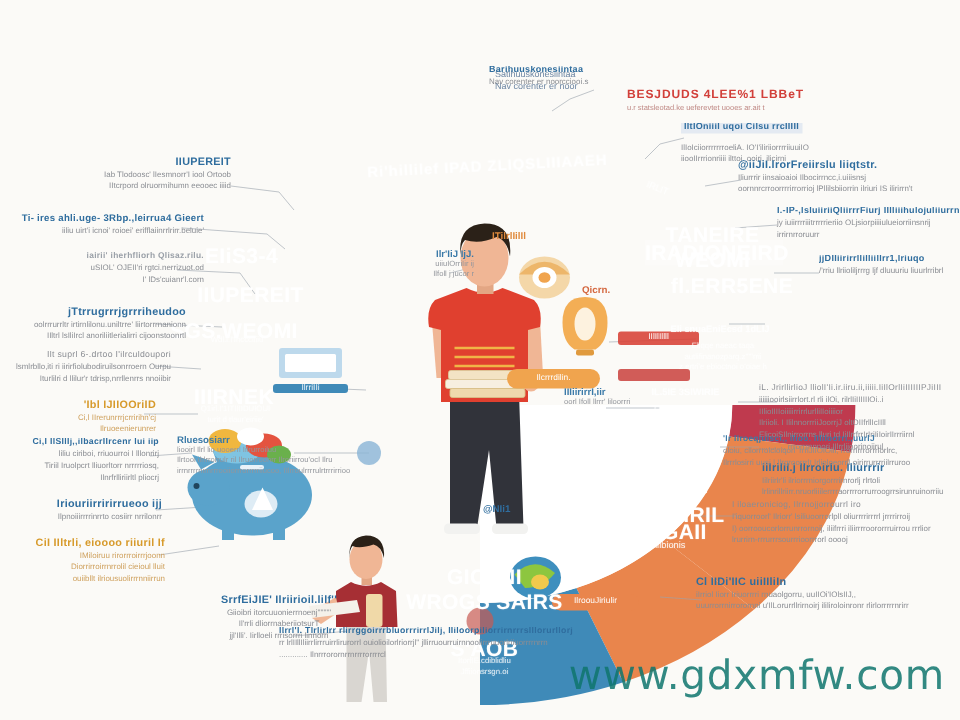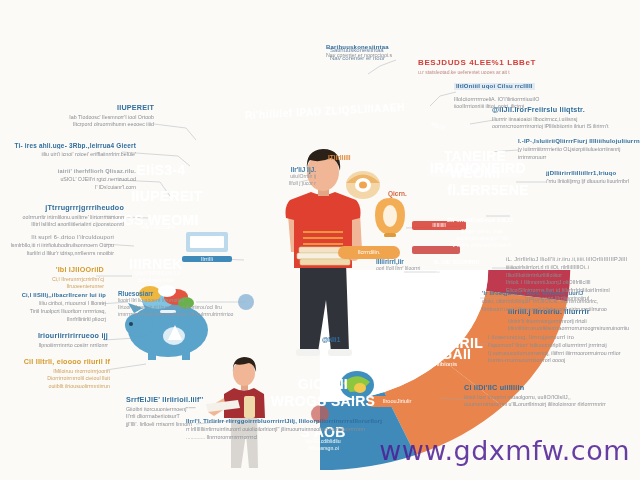--- a/index.html
+++ b/index.html
@@ -93,21 +93,21 @@
     color: #d2403a;
     filter: blur(0.5px);
     white-space: nowrap;
   }
   .watermark {
     position: absolute;
     right: 10px;
     bottom: 14px;
     font-size: 27px;
     letter-spacing: 0.5px;
-    color: #4c1d95;
+    color: #0f766e;
     opacity: .85;
     font-family: "DejaVu Sans", sans-serif;
     white-space: nowrap;
     margin-left: 24px;
   }
   .chip-label {
     font-size: 5.6px;
     color: #ffffff;
     line-height: 1.6;
     text-align: center;
@@ -391,21 +391,21 @@
   <div class="callout l" style="left:16px; top:358px; width:94px;">
     <div class="c-head gold">CiI  IIltrli,  eioooo  riiuril  If</div>
     <div class="c-body" style="white-space:pre-line; color:#cfa15e;">IMiloiruu  rirorrroirrrjoonn
 Diorrirroirrnrrolil  cieioul  lluit
 ouiibllt  ilriousuolirrrnniirrun</div>
   </div>
   <div class="callout l" style="left:8px; top:332px; width:100px;">
     <div class="c-head">Iriouriirririrrueoo  ijj</div>
     <div class="c-body">Ilpnoiiirrrrinrrto  cosiirr nrrilonrr</div>
   </div>
-  <div class="callout l" style="left:126px; top:396px; width:120px; text-align:left;">
+  <div class="callout l" style="left:126px; top:396px; width:120px; text-align:center;">
     <div class="c-head">SrrfEiJIE'  Ilriirioil.lilf''</div>
     <div class="c-body" style="white-space:pre-line;">Giioibri  itorcuuonierrnoenj'''''''''
 Il'rrli  dliorrnaberiiotsurT
 jjl'Illi'.  Iirlloeli  rrrisorrri  linnorri</div>
   </div>
 
   <div class="callout r" style="left:326px; top:44px; width:120px;">
     <div class="c-head" style="font-size:6px;">Barihuuskonesiintaa</div>
     <div class="c-body">Nav corenter er noorcciooi.s</div>
   </div>

